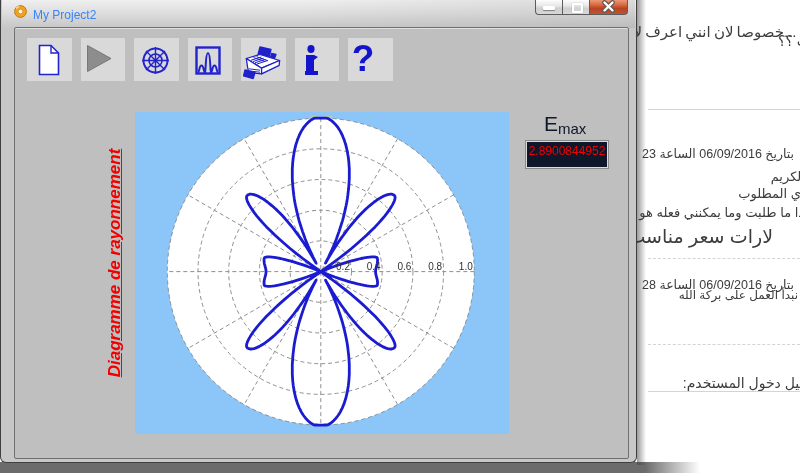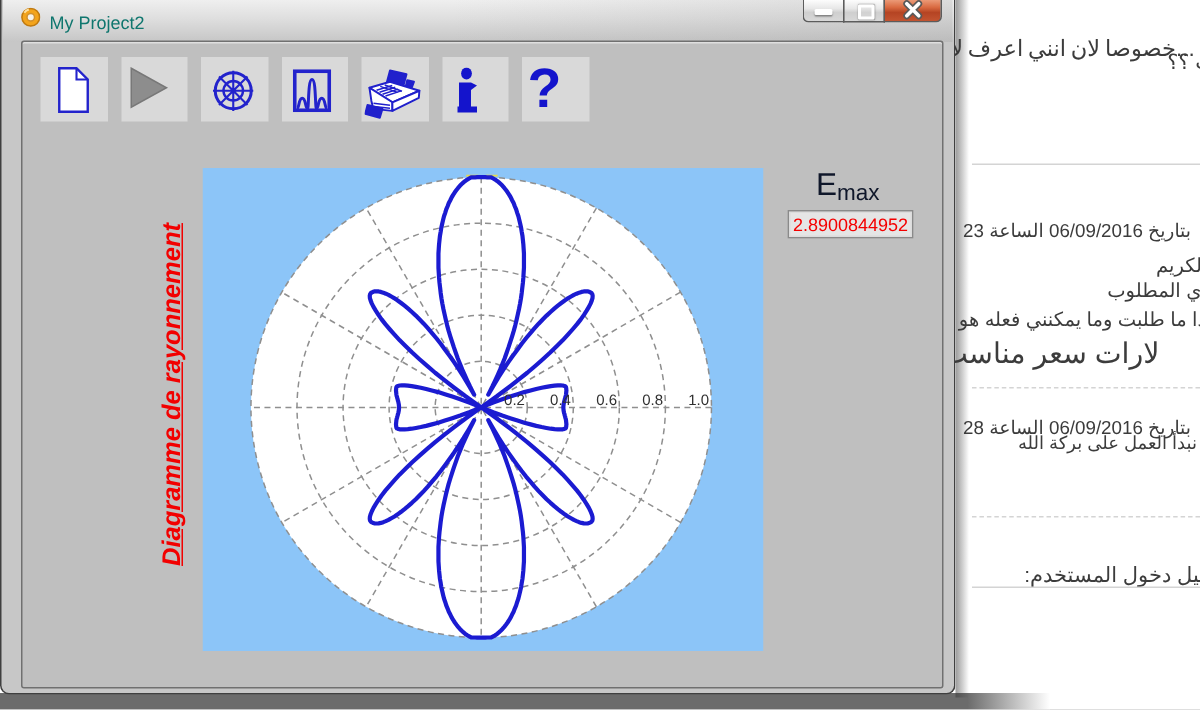--- a/index.html
+++ b/index.html
@@ -39,21 +39,21 @@
      background:linear-gradient(to bottom,#efefef 0,#dedede 45%,#c6c6c6 100%);"></div>
 <div class="abs" style="left:300px;top:0;width:335px;height:28px;
      background:linear-gradient(to right,rgba(170,170,170,0),rgba(150,150,150,.22));"></div>
 
 <svg class="abs" style="left:14px;top:5px;" width="13" height="13" viewBox="0 0 13 13">
   <circle cx="6.5" cy="6.5" r="6" fill="#f3a41c"></circle>
   <circle cx="6.5" cy="6.5" r="5.9" fill="none" stroke="#c07a10" stroke-width="1"></circle>
   <circle cx="6.5" cy="6.5" r="2.5" fill="#f7f3ea" stroke="#d09030" stroke-width="1"></circle>
   <path d="M2.2,3.5 a5.4,5.4 0 0 1 3,-2.1" stroke="#ffe0a0" stroke-width="1.4" fill="none"></path>
 </svg>
-<div class="abs" style="left:33px;top:8px;font-size:12px;color:#0f766e;">My Project2</div>
+<div class="abs" style="left:33px;top:8px;font-size:12px;color:#3b82f6;">My Project2</div>
 
 <div class="abs" style="left:535px;top:0;width:93px;height:15px;">
   <div class="abs" style="left:0;top:0;width:28px;height:15px;background:linear-gradient(to bottom,#fdfdfd 0,#e8e8e8 40%,#cfcfcf 60%,#d8d8d8 100%);border:1px solid #5c5c5c;border-top:none;border-radius:0 0 0 4px;box-sizing:border-box;"></div>
   <div class="abs" style="left:27px;top:0;width:28px;height:15px;background:linear-gradient(to bottom,#fdfdfd 0,#e8e8e8 40%,#cfcfcf 60%,#d8d8d8 100%);border:1px solid #5c5c5c;border-top:none;box-sizing:border-box;"></div>
   <div class="abs" style="left:54px;top:0;width:39px;height:15px;background:linear-gradient(to bottom,#eb9a77 0,#d96a41 35%,#b54423 60%,#c25431 100%);border:1px solid #5c5c5c;border-top:none;border-radius:0 0 4px 0;box-sizing:border-box;"></div>
 
   <div class="abs" style="left:8px;top:6px;width:12px;height:4px;background:#fff;border-radius:1px;box-shadow:0 1px 1px rgba(0,0,0,.4);"></div>
 
   <div class="abs" style="left:37px;top:3px;width:7px;height:6px;border:2px solid #fff;border-radius:1px;box-shadow:0 0 1px rgba(0,0,0,.5);background:rgba(220,220,220,.3);"></div>
 
@@ -143,15 +143,15 @@
       <path d="M175.8,5.099999999999994 h8 M188.8,5.099999999999994 h8" stroke="#e6d84e" stroke-width="1.2" fill="none"></path>
       <path d="M185.8,6.1 L187.1,6.1 L188.5,6.1 L189.8,6.2 L191.2,6.2 L192.5,6.3 L193.8,7.0 L195.1,7.7 L196.4,8.6 L197.6,9.6 L198.8,10.7 L200.0,11.9 L201.2,13.3 L202.3,14.7 L203.4,16.2 L204.5,17.9 L205.5,19.6 L206.4,21.5 L207.4,23.4 L208.2,25.5 L209.1,27.6 L209.8,29.9 L210.6,32.2 L211.2,34.6 L211.8,37.2 L212.4,39.8 L212.8,42.4 L213.3,45.2 L213.6,48.0 L213.9,50.9 L214.1,53.9 L214.3,57.0 L214.3,60.1 L214.3,63.3 L214.3,66.5 L214.1,69.8 L213.9,73.1 L213.6,76.5 L213.2,79.9 L212.8,83.4 L212.3,86.9 L211.7,90.4 L211.0,94.0 L210.2,97.6 L209.4,101.2 L208.5,104.9 L207.5,108.6 L206.4,112.2 L205.2,115.9 L204.0,119.6 L202.7,123.3 L201.4,127.0 L199.9,130.7 L198.4,134.4 L196.8,138.0 L195.1,141.7 L193.4,145.3 L191.6,148.9 L190.5,151.1 L194.1,144.9 L197.5,139.3 L200.7,134.3 L203.8,129.6 L206.9,125.2 L209.9,121.1 L212.8,117.2 L215.7,113.5 L218.6,110.1 L221.4,106.8 L224.1,103.8 L226.8,101.0 L229.4,98.4 L232.0,96.0 L234.5,93.8 L236.9,91.8 L239.2,90.0 L241.5,88.3 L243.6,86.9 L245.7,85.7 L247.6,84.6 L249.4,83.8 L251.1,83.1 L252.7,82.6 L254.2,82.3 L255.5,82.2 L256.7,82.2 L257.7,82.5 L258.6,82.9 L259.4,83.4 L259.9,84.2 L260.1,85.3 L260.0,86.7 L259.5,88.4 L258.7,90.4 L257.6,92.6 L256.1,95.1 L254.3,97.9 L252.2,100.9 L249.7,104.1 L246.8,107.5 L243.6,111.1 L240.1,114.9 L236.1,118.8 L231.8,123.0 L227.1,127.3 L222.0,131.8 L216.5,136.5 L210.5,141.3 L203.8,146.5 L196.2,152.2 L185.8,159.6 L185.8,159.6 L185.8,159.6 L185.8,159.6 L185.8,159.6 L185.8,159.6 L185.8,159.6 L185.8,159.6 L185.8,159.6 L185.8,159.6 L185.8,159.6 L185.8,159.6 L185.8,159.6 L185.8,159.6 L185.8,159.6 L185.8,159.6 L185.8,159.6 L185.8,159.6 L185.8,159.6 L185.8,159.6 L185.8,159.6 L185.8,159.6 L185.8,159.6 L185.8,159.6 L185.8,159.6 L185.8,159.6 L185.8,159.6 L193.8,156.4 L199.8,154.2 L205.1,152.4 L210.0,150.8 L214.5,149.4 L218.7,148.3 L222.5,147.3 L226.1,146.5 L229.3,145.9 L232.2,145.4 L234.7,145.1 L236.9,144.9 L238.7,144.9 L240.2,145.0 L241.3,145.3 L242.0,145.6 L242.3,146.0 L242.4,146.5 L242.5,147.0 L242.5,147.5 L242.6,148.1 L242.6,148.6 L242.5,149.1 L242.5,149.6 L242.4,150.1 L242.4,150.6 L242.3,151.2 L242.2,151.7 L242.1,152.2 L241.9,152.7 L241.8,153.2 L241.7,153.7 L241.5,154.2 L241.4,154.7 L241.3,155.2 L241.1,155.7 L241.0,156.2 L240.9,156.7 L240.8,157.2 L240.7,157.7 L240.7,158.2 L240.6,158.6 L240.6,159.1 L240.6,159.6 L240.6,160.1 L240.6,160.6 L240.7,161.0 L240.7,161.5 L240.8,162.0 L240.9,162.5 L241.0,163.0 L241.1,163.5 L241.3,164.0 L241.4,164.5 L241.5,165.0 L241.7,165.5 L241.8,166.0 L241.9,166.5 L242.1,167.0 L242.2,167.5 L242.3,168.0 L242.4,168.6 L242.4,169.1 L242.5,169.6 L242.5,170.1 L242.6,170.6 L242.6,171.1 L242.5,171.7 L242.5,172.2 L242.4,172.7 L242.3,173.2 L242.0,173.6 L241.3,173.9 L240.2,174.2 L238.7,174.3 L236.9,174.3 L234.7,174.1 L232.2,173.8 L229.3,173.3 L226.1,172.7 L222.5,171.9 L218.7,170.9 L214.5,169.8 L210.0,168.4 L205.1,166.8 L199.8,165.0 L193.8,162.8 L185.8,159.6 L185.8,159.6 L185.8,159.6 L185.8,159.6 L185.8,159.6 L185.8,159.6 L185.8,159.6 L185.8,159.6 L185.8,159.6 L185.8,159.6 L185.8,159.6 L185.8,159.6 L185.8,159.6 L185.8,159.6 L185.8,159.6 L185.8,159.6 L185.8,159.6 L185.8,159.6 L185.8,159.6 L185.8,159.6 L185.8,159.6 L185.8,159.6 L185.8,159.6 L185.8,159.6 L185.8,159.6 L185.8,159.6 L185.8,159.6 L196.2,167.0 L203.8,172.7 L210.5,177.9 L216.5,182.7 L222.0,187.4 L227.1,191.9 L231.8,196.2 L236.1,200.4 L240.1,204.3 L243.6,208.1 L246.8,211.7 L249.7,215.1 L252.2,218.3 L254.3,221.3 L256.1,224.1 L257.6,226.6 L258.7,228.8 L259.5,230.8 L260.0,232.5 L260.1,233.9 L259.9,235.0 L259.4,235.8 L258.6,236.3 L257.7,236.7 L256.7,237.0 L255.5,237.0 L254.2,236.9 L252.7,236.6 L251.1,236.1 L249.4,235.4 L247.6,234.6 L245.7,233.5 L243.6,232.3 L241.5,230.9 L239.2,229.2 L236.9,227.4 L234.5,225.4 L232.0,223.2 L229.4,220.8 L226.8,218.2 L224.1,215.4 L221.4,212.4 L218.6,209.1 L215.7,205.7 L212.8,202.0 L209.9,198.1 L206.9,194.0 L203.8,189.6 L200.7,184.9 L197.5,179.9 L194.1,174.3 L190.5,168.1 L191.6,170.3 L193.4,173.9 L195.1,177.5 L196.8,181.2 L198.4,184.8 L199.9,188.5 L201.4,192.2 L202.7,195.9 L204.0,199.6 L205.2,203.3 L206.4,207.0 L207.5,210.6 L208.5,214.3 L209.4,218.0 L210.2,221.6 L211.0,225.2 L211.7,228.8 L212.3,232.3 L212.8,235.8 L213.2,239.3 L213.6,242.7 L213.9,246.1 L214.1,249.4 L214.3,252.7 L214.3,255.9 L214.3,259.1 L214.3,262.2 L214.1,265.3 L213.9,268.3 L213.6,271.2 L213.3,274.0 L212.8,276.8 L212.4,279.4 L211.8,282.0 L211.2,284.6 L210.6,287.0 L209.8,289.3 L209.1,291.6 L208.2,293.7 L207.4,295.8 L206.4,297.7 L205.5,299.6 L204.5,301.3 L203.4,303.0 L202.3,304.5 L201.2,305.9 L200.0,307.3 L198.8,308.5 L197.6,309.6 L196.4,310.6 L195.1,311.5 L193.8,312.2 L192.5,312.9 L191.2,313.0 L189.8,313.0 L188.5,313.1 L187.1,313.1 L185.8,313.1 L184.5,313.1 L183.1,313.1 L181.8,313.0 L180.4,313.0 L179.1,312.9 L177.8,312.2 L176.5,311.5 L175.2,310.6 L174.0,309.6 L172.8,308.5 L171.6,307.3 L170.4,305.9 L169.3,304.5 L168.2,303.0 L167.1,301.3 L166.1,299.6 L165.2,297.7 L164.2,295.8 L163.4,293.7 L162.5,291.6 L161.8,289.3 L161.0,287.0 L160.4,284.6 L159.8,282.0 L159.2,279.4 L158.8,276.8 L158.3,274.0 L158.0,271.2 L157.7,268.3 L157.5,265.3 L157.3,262.2 L157.3,259.1 L157.3,255.9 L157.3,252.7 L157.5,249.4 L157.7,246.1 L158.0,242.7 L158.4,239.3 L158.8,235.8 L159.3,232.3 L159.9,228.8 L160.6,225.2 L161.4,221.6 L162.2,218.0 L163.1,214.3 L164.1,210.6 L165.2,207.0 L166.4,203.3 L167.6,199.6 L168.9,195.9 L170.2,192.2 L171.7,188.5 L173.2,184.8 L174.8,181.2 L176.5,177.5 L178.2,173.9 L180.0,170.3 L181.1,168.1 L177.5,174.3 L174.1,179.9 L170.9,184.9 L167.8,189.6 L164.7,194.0 L161.7,198.1 L158.8,202.0 L155.9,205.7 L153.0,209.1 L150.2,212.4 L147.5,215.4 L144.8,218.2 L142.2,220.8 L139.6,223.2 L137.1,225.4 L134.7,227.4 L132.4,229.2 L130.1,230.9 L128.0,232.3 L125.9,233.5 L124.0,234.6 L122.2,235.4 L120.5,236.1 L118.9,236.6 L117.4,236.9 L116.1,237.0 L114.9,237.0 L113.9,236.7 L113.0,236.3 L112.2,235.8 L111.7,235.0 L111.5,233.9 L111.6,232.5 L112.1,230.8 L112.9,228.8 L114.0,226.6 L115.5,224.1 L117.3,221.3 L119.4,218.3 L121.9,215.1 L124.8,211.7 L128.0,208.1 L131.5,204.3 L135.5,200.4 L139.8,196.2 L144.5,191.9 L149.6,187.4 L155.1,182.7 L161.1,177.9 L167.8,172.7 L175.4,167.0 L185.8,159.6 L185.8,159.6 L185.8,159.6 L185.8,159.6 L185.8,159.6 L185.8,159.6 L185.8,159.6 L185.8,159.6 L185.8,159.6 L185.8,159.6 L185.8,159.6 L185.8,159.6 L185.8,159.6 L185.8,159.6 L185.8,159.6 L185.8,159.6 L185.8,159.6 L185.8,159.6 L185.8,159.6 L185.8,159.6 L185.8,159.6 L185.8,159.6 L185.8,159.6 L185.8,159.6 L185.8,159.6 L185.8,159.6 L185.8,159.6 L177.8,162.8 L171.8,165.0 L166.5,166.8 L161.6,168.4 L157.1,169.8 L152.9,170.9 L149.1,171.9 L145.5,172.7 L142.3,173.3 L139.4,173.8 L136.9,174.1 L134.7,174.3 L132.9,174.3 L131.4,174.2 L130.3,173.9 L129.6,173.6 L129.3,173.2 L129.2,172.7 L129.1,172.2 L129.1,171.7 L129.0,171.1 L129.0,170.6 L129.1,170.1 L129.1,169.6 L129.2,169.1 L129.2,168.6 L129.3,168.0 L129.4,167.5 L129.5,167.0 L129.7,166.5 L129.8,166.0 L129.9,165.5 L130.1,165.0 L130.2,164.5 L130.3,164.0 L130.5,163.5 L130.6,163.0 L130.7,162.5 L130.8,162.0 L130.9,161.5 L130.9,161.0 L131.0,160.6 L131.0,160.1 L131.0,159.6 L131.0,159.1 L131.0,158.6 L130.9,158.2 L130.9,157.7 L130.8,157.2 L130.7,156.7 L130.6,156.2 L130.5,155.7 L130.3,155.2 L130.2,154.7 L130.1,154.2 L129.9,153.7 L129.8,153.2 L129.7,152.7 L129.5,152.2 L129.4,151.7 L129.3,151.2 L129.2,150.6 L129.2,150.1 L129.1,149.6 L129.1,149.1 L129.0,148.6 L129.0,148.1 L129.1,147.5 L129.1,147.0 L129.2,146.5 L129.3,146.0 L129.6,145.6 L130.3,145.3 L131.4,145.0 L132.9,144.9 L134.7,144.9 L136.9,145.1 L139.4,145.4 L142.3,145.9 L145.5,146.5 L149.1,147.3 L152.9,148.3 L157.1,149.4 L161.6,150.8 L166.5,152.4 L171.8,154.2 L177.8,156.4 L185.8,159.6 L185.8,159.6 L185.8,159.6 L185.8,159.6 L185.8,159.6 L185.8,159.6 L185.8,159.6 L185.8,159.6 L185.8,159.6 L185.8,159.6 L185.8,159.6 L185.8,159.6 L185.8,159.6 L185.8,159.6 L185.8,159.6 L185.8,159.6 L185.8,159.6 L185.8,159.6 L185.8,159.6 L185.8,159.6 L185.8,159.6 L185.8,159.6 L185.8,159.6 L185.8,159.6 L185.8,159.6 L185.8,159.6 L185.8,159.6 L175.4,152.2 L167.8,146.5 L161.1,141.3 L155.1,136.5 L149.6,131.8 L144.5,127.3 L139.8,123.0 L135.5,118.8 L131.5,114.9 L128.0,111.1 L124.8,107.5 L121.9,104.1 L119.4,100.9 L117.3,97.9 L115.5,95.1 L114.0,92.6 L112.9,90.4 L112.1,88.4 L111.6,86.7 L111.5,85.3 L111.7,84.2 L112.2,83.4 L113.0,82.9 L113.9,82.5 L114.9,82.2 L116.1,82.2 L117.4,82.3 L118.9,82.6 L120.5,83.1 L122.2,83.8 L124.0,84.6 L125.9,85.7 L128.0,86.9 L130.1,88.3 L132.4,90.0 L134.7,91.8 L137.1,93.8 L139.6,96.0 L142.2,98.4 L144.8,101.0 L147.5,103.8 L150.2,106.8 L153.0,110.1 L155.9,113.5 L158.8,117.2 L161.7,121.1 L164.7,125.2 L167.8,129.6 L170.9,134.3 L174.1,139.3 L177.5,144.9 L181.1,151.1 L180.0,148.9 L178.2,145.3 L176.5,141.7 L174.8,138.0 L173.2,134.4 L171.7,130.7 L170.2,127.0 L168.9,123.3 L167.6,119.6 L166.4,115.9 L165.2,112.2 L164.1,108.6 L163.1,104.9 L162.2,101.2 L161.4,97.6 L160.6,94.0 L159.9,90.4 L159.3,86.9 L158.8,83.4 L158.4,79.9 L158.0,76.5 L157.7,73.1 L157.5,69.8 L157.3,66.5 L157.3,63.3 L157.3,60.1 L157.3,57.0 L157.5,53.9 L157.7,50.9 L158.0,48.0 L158.3,45.2 L158.8,42.4 L159.2,39.8 L159.8,37.2 L160.4,34.6 L161.0,32.2 L161.8,29.9 L162.5,27.6 L163.4,25.5 L164.2,23.4 L165.2,21.5 L166.1,19.6 L167.1,17.9 L168.2,16.2 L169.3,14.7 L170.4,13.3 L171.6,11.9 L172.8,10.7 L174.0,9.6 L175.2,8.6 L176.5,7.7 L177.8,7.0 L179.1,6.3 L180.4,6.2 L181.8,6.2 L183.1,6.1 L184.5,6.1 L185.8,6.1 Z" fill="none" stroke="#1b1bd1" stroke-width="2.8" stroke-linejoin="round"></path>
       <text x="208.0" y="158.1" font-family="Liberation Sans, sans-serif" font-size="10" fill="#303030" text-anchor="middle">0.2</text>
       <text x="238.7" y="158.1" font-family="Liberation Sans, sans-serif" font-size="10" fill="#303030" text-anchor="middle">0.4</text>
       <text x="269.4" y="158.1" font-family="Liberation Sans, sans-serif" font-size="10" fill="#303030" text-anchor="middle">0.6</text>
       <text x="300.1" y="158.1" font-family="Liberation Sans, sans-serif" font-size="10" fill="#303030" text-anchor="middle">0.8</text>
       <text x="330.8" y="158.1" font-family="Liberation Sans, sans-serif" font-size="10" fill="#303030" text-anchor="middle">1.0</text>
     </svg></div>
 
 <div class="abs" style="left:544px;top:112px;width:60px;font-size:21px;color:#0f172a;">E<span style="font-size:15px;position:relative;top:3px;">max</span></div>
-<div class="abs" style="left:525px;top:140px;width:84px;height:19px;background:#e5e5e5;border:1px solid #8a8a8a;box-shadow:inset 0 0 0 1px #dcdcdc;box-sizing:border-box;text-align:center;overflow:hidden;">
+<div class="abs" style="left:525px;top:140px;width:84px;height:29px;background:#0f172a;border:1px solid #8a8a8a;box-shadow:inset 0 0 0 1px #dcdcdc;box-sizing:border-box;text-align:center;overflow:hidden;">
   <span style="font-size:12px;color:#f40000;line-height:16px;letter-spacing:0;">2.8900844952</span>
 </div>
 
 </body></html>

